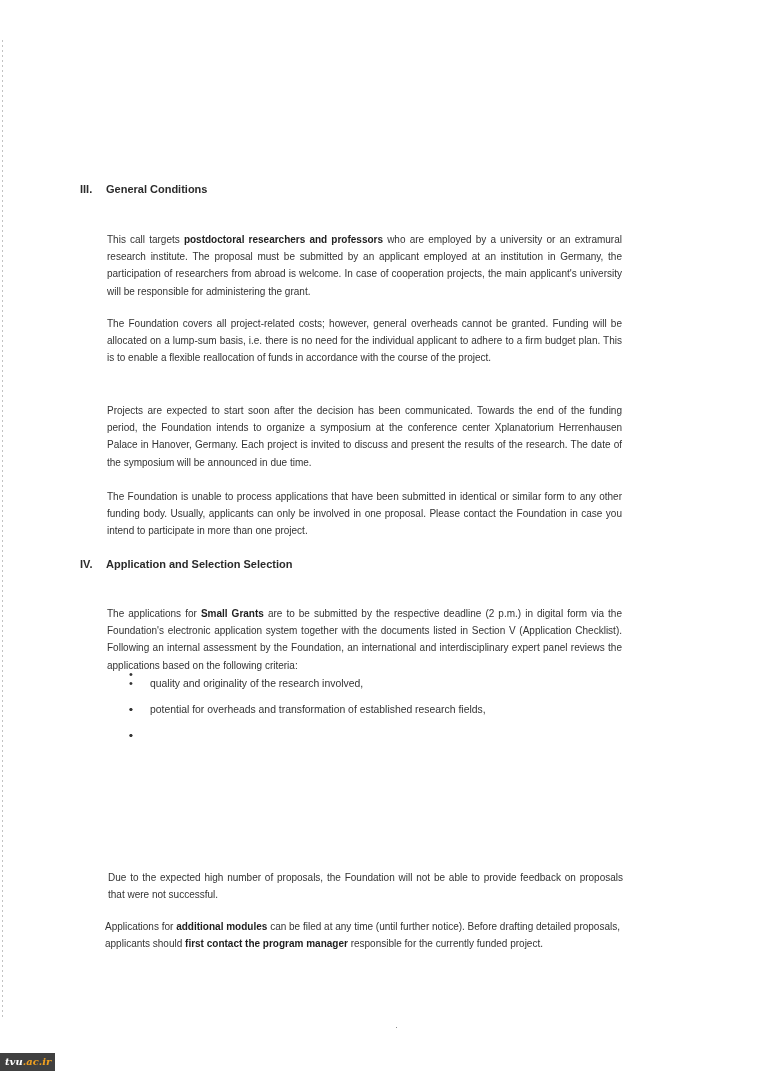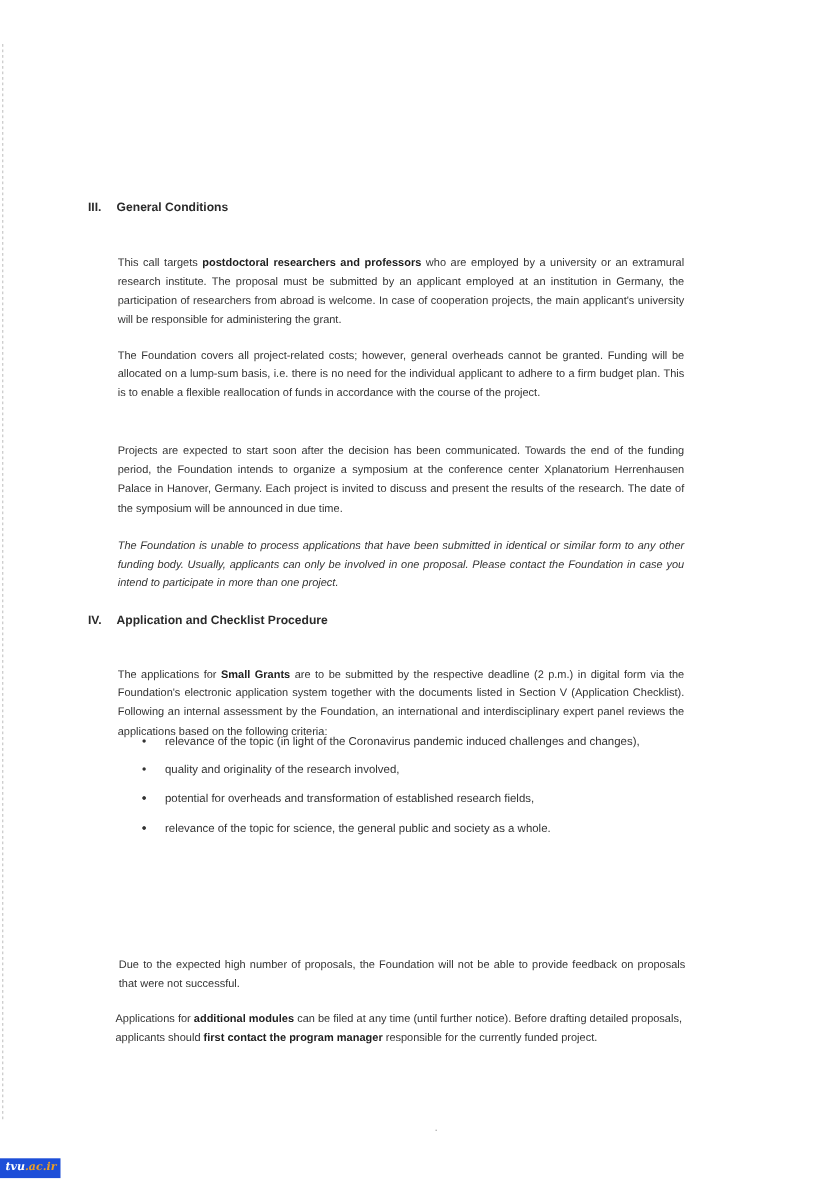--- a/index.html
+++ b/index.html
@@ -41,38 +41,38 @@
 
 <div class="page">
 
   <div class="section-head" style="top:168px;">
     <span class="num">III.</span><span>General Conditions</span>
   </div>
 
   <div class="para" style="top:200px;"><span>This call targets </span><b>postdoctoral researchers and professors</b><span> who are employed by a university or an extramural research institute. The proposal must be submitted by an applicant employed at an institution in Germany, the participation of researchers from abroad is welcome. In case of cooperation projects, the main applicant's university will be responsible for administering the grant.</span></div>
   <div class="para" style="top:284px;"><span>The Foundation covers all project-related costs; however, general overheads cannot be granted. Funding will be allocated on a lump-sum basis, i.e. there is no need for the individual applicant to adhere to a firm budget plan. This is to enable a flexible reallocation of funds in accordance with the course of the project.</span></div>
   <div class="para" style="top:371px;"><span>Projects are expected to start soon after the decision has been communicated. Towards the end of the funding period, the Foundation intends to organize a symposium at the conference center Xplanatorium Herrenhausen Palace in Hanover, Germany. Each project is invited to discuss and present the results of the research. The date of the symposium will be announced in due time.</span></div>
-  <div class="para" style="top:457px;font-style:italic;"><span>The Foundation is unable to process applications that have been submitted in identical or similar form to any other funding body. Usually, applicants can only be involved in one proposal. Please contact the Foundation in case you intend to participate in more than one project.</span></div>
+  <div class="para" style="top:457px;"><span>The Foundation is unable to process applications that have been submitted in identical or similar form to any other funding body. Usually, applicants can only be involved in one proposal. Please contact the Foundation in case you intend to participate in more than one project.</span></div>
 
   <div class="section-head" style="top:543px;">
-    <span class="num">IV.</span><span>Application and Checklist Procedure</span>
+    <span class="num">IV.</span><span>Application and Selection Selection</span>
   </div>
 
   <div class="para" style="top:574px;"><span>The applications for </span><b>Small Grants</b><span> are to be submitted by the respective deadline (2 p.m.) in digital form via the Foundation's electronic application system together with the documents listed in Section V (Application Checklist). Following an internal assessment by the Foundation, an international and interdisciplinary expert panel reviews the applications based on the following criteria:</span></div>
 
   <ul class="bullets" style="top:651px;">
-    <li><span class="dot">•</span><span>relevance of the topic (in light of the Coronavirus pandemic induced challenges and changes),</span></li>
+    <li><span class="dot">•</span></li>
     <li><span class="dot">•</span><span>quality and originality of the research involved,</span></li>
     <li><span class="dot">•</span></li>
     <li><span class="dot">•</span><span>potential for overheads and transformation of established research fields,</span></li>
     <li><span class="dot">•</span></li>
-    <li><span class="dot">•</span><span>relevance of the topic for science, the general public and society as a whole.</span></li>
+    <li><span class="dot">•</span></li>
   </ul>
 
   <div class="para" style="top:838px; left:108px;"><span>Due to the expected high number of proposals, the Foundation will not be able to provide feedback on proposals that were not successful.</span></div>
   <div class="para" style="top:887px; left:105px;"><span>Applications for </span><b>additional modules</b><span> can be filed at any time (until further notice). Before drafting detailed proposals, applicants should </span><b>first contact the program manager</b><span> responsible for the currently funded project.</span></div>
 
   <div class="speck"></div>
 </div>
 
-<div class="logo" style="background: #1d4ed8;">
+<div class="logo" style="background: #404040;">
   <span class="w" style="color: rgb(255, 255, 255);">tvu</span><span class="o" style="color: rgb(240, 160, 32);">.ac.ir</span>
 </div>
 
 </body></html>

